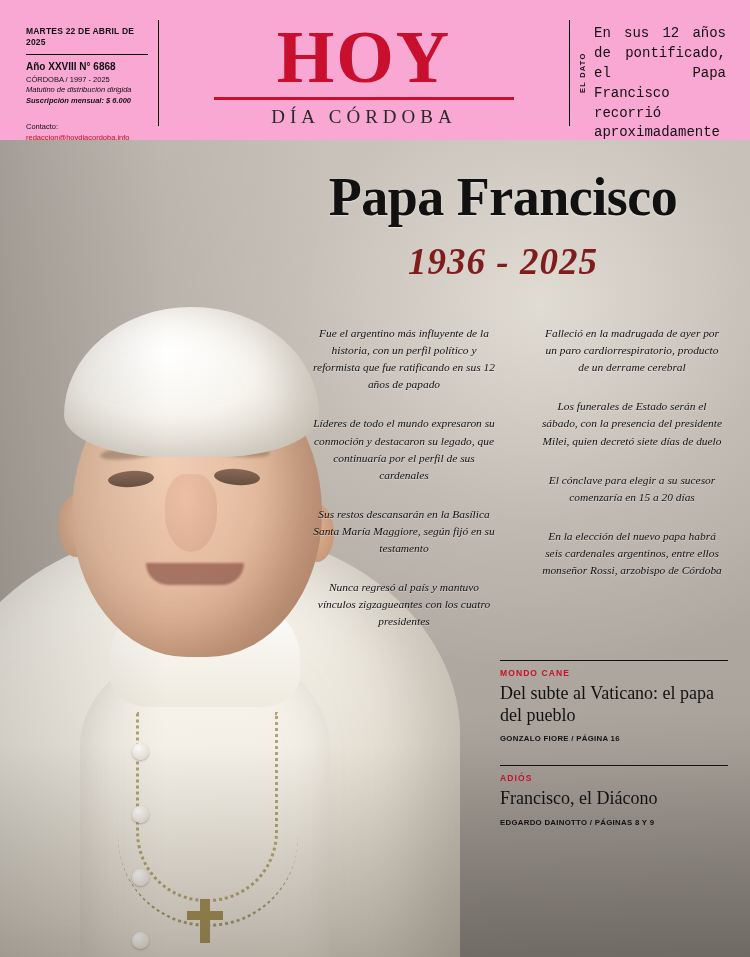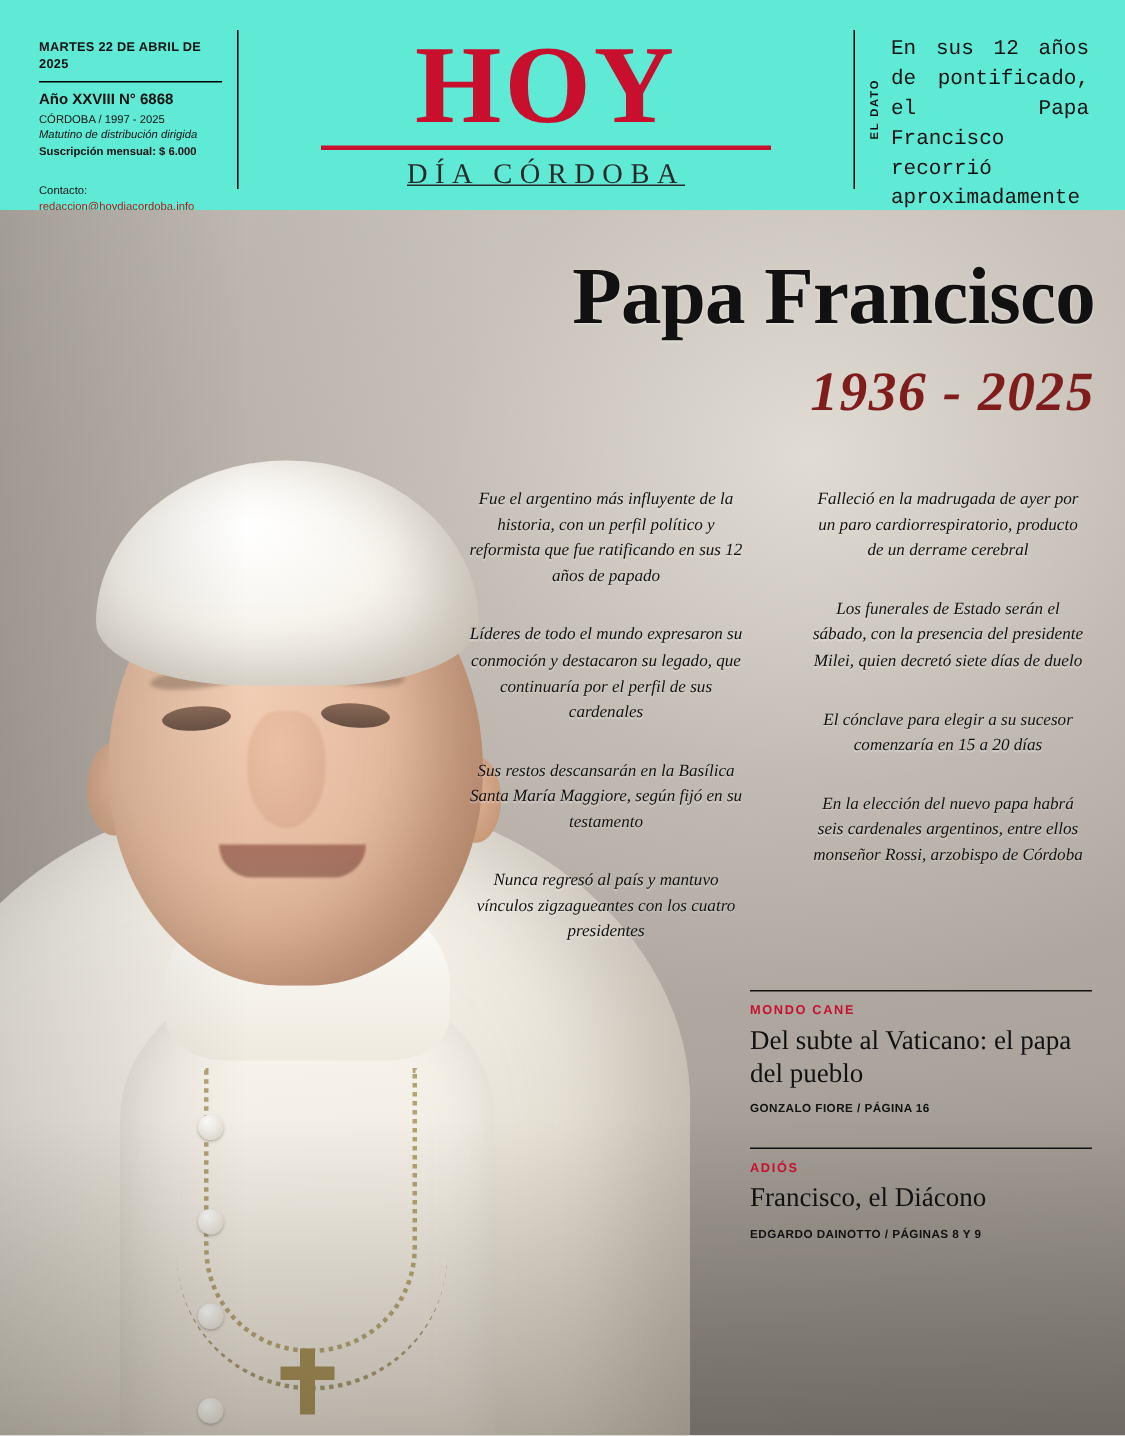--- a/index.html
+++ b/index.html
@@ -14,21 +14,21 @@
     width: 750px; height: 957px;
     background: #ffffff;
     overflow: hidden;
   }
 
   
   .masthead {
     position: absolute;
     top: 0; left: 0;
     width: 750px; height: 140px;
-    background: #5eead4;
+    background: #f9a8d4;
     display: flex;
     align-items: stretch;
   }
   .mh-left {
     width: 158px;
     padding: 26px 10px 8px 26px;
     font-family: "Liberation Sans", sans-serif;
     font-size: 8px;
     line-height: 1.45;
     color: #111;
@@ -40,21 +40,21 @@
   .mh-date {
     font-weight: bold;
     font-size: 8.5px;
     letter-spacing: 0.2px;
     line-height: 1.3;
     text-transform: uppercase;
   }
   .mh-year { font-weight: bold; font-size: 10px; margin-top: 0; }
   .mh-sub { font-size: 7.5px; }
   .mh-ital { font-style: italic; font-size: 7.5px; }
-  .mh-bold { font-weight: bold; font-size: 7.5px; }
+  .mh-bold { font-weight: bold; font-size: 7.5px; font-style: italic; }
   .mh-contact { font-size: 7.5px; margin-top: 15px; }
   .mh-mail { font-size: 7.5px; color: #c01414; }
   .mh-web {
     margin-top: 6px;
     font-size: 12.5px;
     font-weight: bold;
     letter-spacing: -0.3px;
   }
   .mh-web .red { color: #c8102e; }
   .mh-web .dark { color: #1b1b1b; }
@@ -88,21 +88,20 @@
     height: 3px;
     background: #c8102e;
     margin: 5px 0 6px 0;
   }
   .logo-sub {
     font-family: "Liberation Serif", serif;
     font-size: 19px;
     letter-spacing: 5px;
     color: #2a2a2a;
     font-weight: normal;
-    text-decoration: underline;
   }
 
   .mh-right {
     width: 180px;
     display: flex;
     padding: 24px 24px 12px 8px;
   }
   .dato-label {
     writing-mode: vertical-rl;
     transform: rotate(180deg);
@@ -265,23 +264,23 @@
     position: absolute; inset: 0;
     background:
       linear-gradient(90deg, rgba(60,56,50,0.18) 0%, rgba(60,56,50,0) 22%),
       linear-gradient(0deg, rgba(40,36,32,0.22) 0%, rgba(40,36,32,0) 26%);
     pointer-events: none;
   }
 
   
   .headline-wrap {
     position: absolute;
-    top: 30px; left: 300px;
+    top: 30px; left: 288px;
     width: 430px;
-    text-align: right;
+    text-align: center;
   }
   .headline {
     font-family: "Liberation Serif", serif;
     font-weight: bold;
     font-size: 54px;
     letter-spacing: -0.5px;
     color: #111111;
     line-height: 1;
     text-shadow: 0 1px 2px rgba(255,255,255,0.5);
   }

